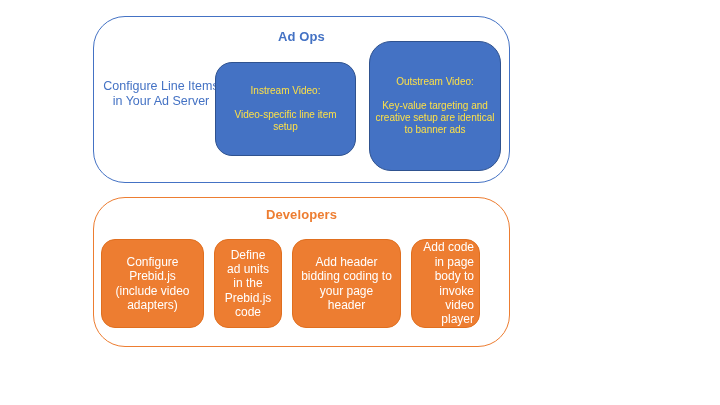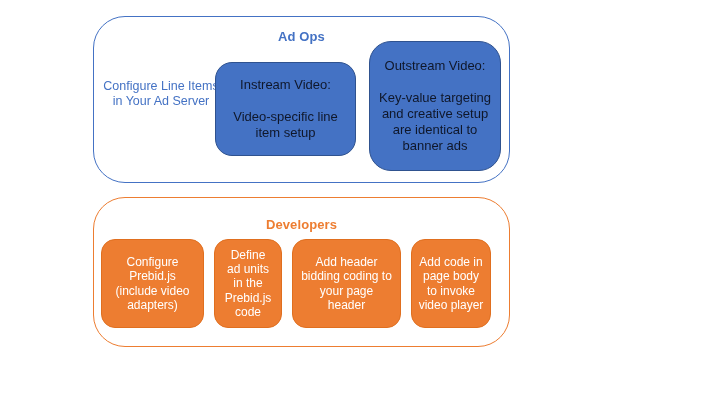--- a/index.html
+++ b/index.html
@@ -13,42 +13,42 @@
   body{font-family:"Liberation Sans", sans-serif;position:relative;}
   .canvas{position:absolute;left:0;top:0;width:720px;height:405px;background:#ffffff;}
 
   .panel{position:absolute;left:93px;width:417px;background:#ffffff;border-radius:32px;}
   .panel-adops{top:16px;height:167px;border:1.5px solid var(--blue);}
   .panel-dev{top:197px;height:150px;border:1.5px solid var(--orange);}
 
   .panel-title{position:absolute;left:0;width:100%;text-align:center;
                font-size:13px;font-weight:bold;letter-spacing:.1px;}
   .panel-adops .panel-title{top:12px;color:var(--blue);}
-  .panel-dev .panel-title{top:19px;color:var(--orange);}
+  .panel-dev .panel-title{top:9px;color:var(--orange);}
 
   .side-note{position:absolute;left:8px;top:62px;width:118px;
              color:var(--blue);font-size:12.5px;line-height:1.18;text-align:center;}
 
   .blue-box{position:absolute;background:var(--blue);border:1.5px solid var(--blue-dark);
-            color:#0f172a;display:flex;align-items:center;justify-content:center;
-            text-align:center;font-size:13px;line-height:1.22;}
+            color:#fde047;display:flex;align-items:center;justify-content:center;
+            text-align:center;font-size:10px;line-height:1.22;}
   .blue-box span{white-space:pre-line;display:block;}
   .instream{left:121px;top:45px;width:141px;height:94px;border-radius:17px;padding:0 11px;}
   .outstream{left:275px;top:24px;width:132px;height:130px;border-radius:22px;padding:0 5px;}
 
   .dev-row{position:absolute;left:7px;top:41px;width:403px;height:89px;
            display:flex;gap:10px;}
   .orange-box{background:var(--orange);border:1px solid var(--orange-dark);
               color:#ffffff;border-radius:14px;height:89px;
               display:flex;align-items:center;justify-content:center;
               text-align:center;font-size:12px;line-height:1.2;}
   .step1{width:103px;padding:0 8px;}
   .step2{width:68px;padding:0 10px;}
   .step3{width:109px;padding:0 8px;}
-  .step4{width:80px;padding:0 5px;}
+  .step4{width:69px;padding:0 5px;text-align:right;}
 </style>
 </head>
 <body>
 
 <div class="canvas">
 
   <section class="panel panel-adops">
     <h2 class="panel-title">Ad Ops</h2>
     <div class="side-note">Configure Line Items in Your Ad Server</div>
     <div class="blue-box instream">

